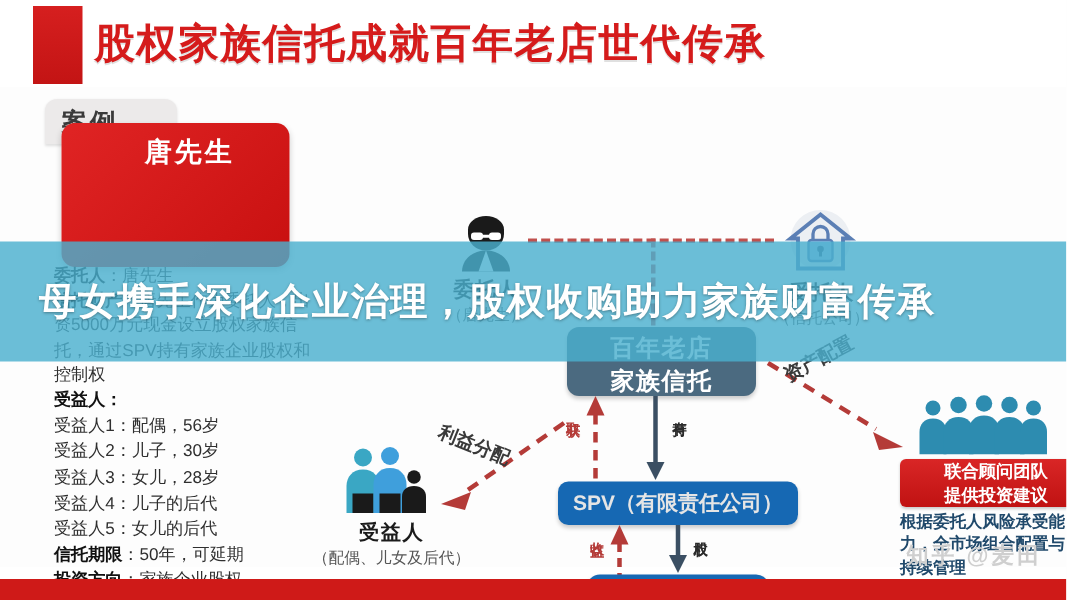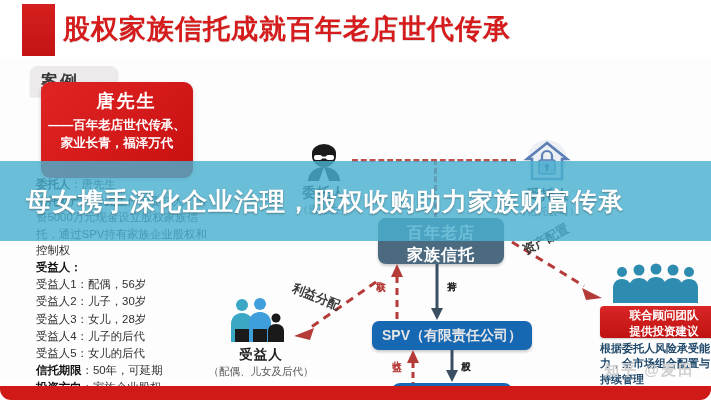--- a/index.html
+++ b/index.html
@@ -2,21 +2,21 @@
 <html><head>
 <meta charset="utf-8">
 <style>
   * { margin:0; padding:0; box-sizing:border-box; }
   html,body { width:711px; height:400px; overflow:hidden; }
   body {
     font-family:"Liberation Sans","DejaVu Sans",sans-serif;
     background:#ffffff;
     position:relative;
   }
-  #stage { position:absolute; inset:0; width:711px; height:400px; overflow:hidden; background:#fff;border-radius:11px; }
+  #stage { position:absolute; inset:0; width:711px; height:400px; overflow:hidden; background:#fff; }
 
   
   .hdr { position:absolute; left:0; top:0; width:711px; height:60px; background:#fff; }
   .hdr-bar {
     position:absolute; left:22px; top:4px; width:33px; height:52px;
     background:linear-gradient(180deg,#d61f1f 0%,#c31414 100%);
   }
   .hdr-title {
     position:absolute; left:63px; top:11px;
     font-size:27px; font-weight:bold; letter-spacing:1px;
@@ -150,21 +150,20 @@
     <div class="hdr-title">股权家族信托成就百年老店世代传承</div>
   </div>
 
   <div class="panel">
 
     <div class="case-tab">
       <span>案例</span>
     </div>
     <div class="case-card">
       <div class="case-name">唐先生</div>
-      <div class="case-sub">——百年老店世代传承、家业长青，福泽万代</div>
     </div>
 
     <div class="case-body">
       <p>
         <span class="lbl">委托人</span><span>：唐先生</span>
       </p>
       <p>
         <span class="lbl">信托财产</span><span>：唐先生作为委托人，出资5000万元现金设立股权家族信托，通过SPV持有家族企业股权和控制权</span>
       </p>
       <p class="lbl">受益人：</p>

